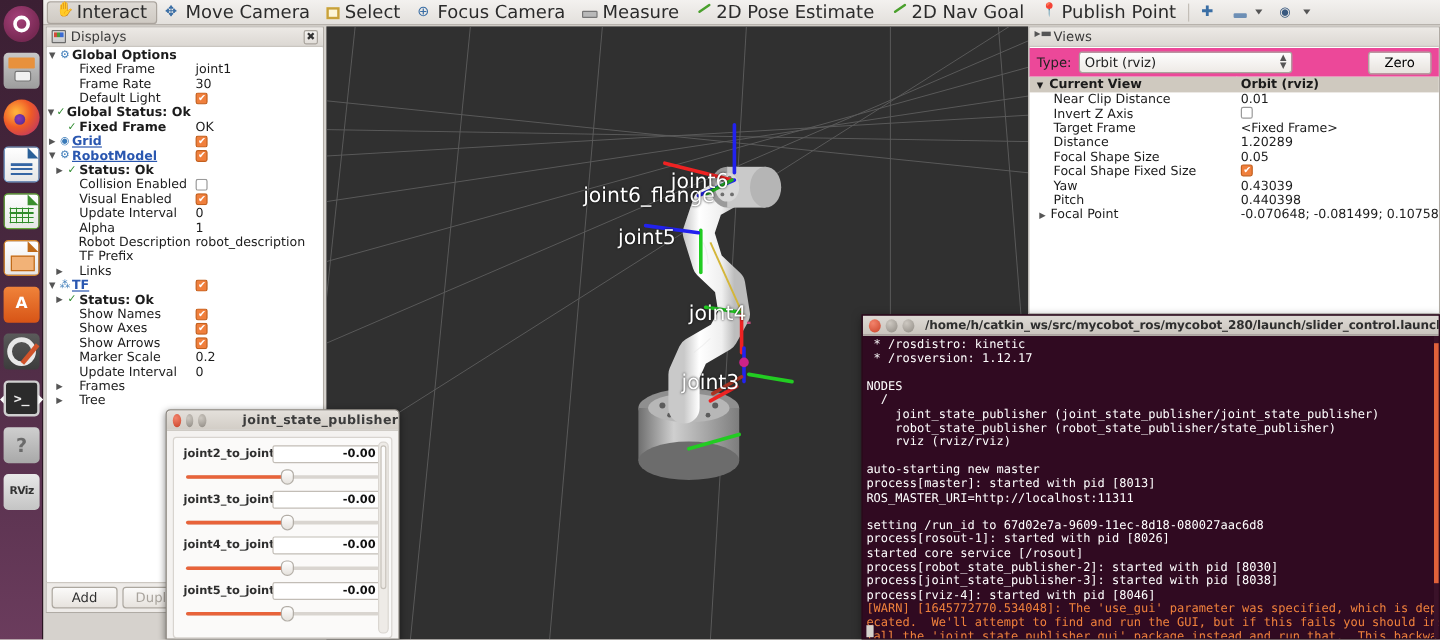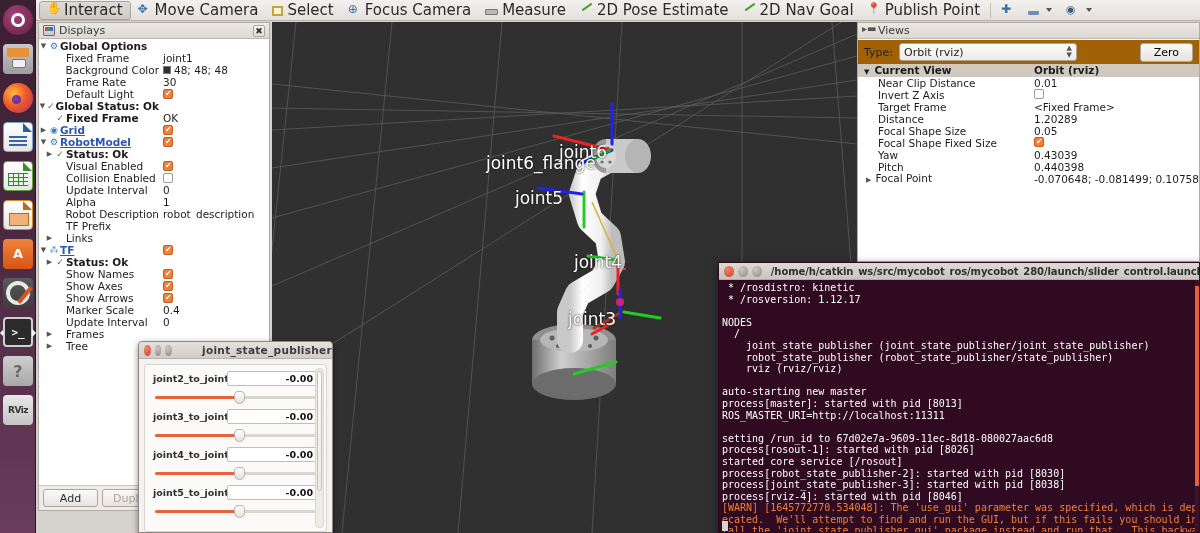--- a/index.html
+++ b/index.html
@@ -145,21 +145,21 @@
   .bold { font-weight:bold; }
   .chk { width:10px; height:10px; border:1px solid #9a9a9a; background:#fff; border-radius:2px; display:inline-block;}
   .chk.on { background:#f07f3c; border-color:#c2601f; position:relative;}
   .chk.on::after{ content:"\2714"; color:#fff; font-size:8px; position:absolute; left:1px; top:-2px;}
   .swatch{ width:8px;height:8px;background:#303030;border:1px solid #777; display:inline-block; margin-right:3px;}
   .okmark{ color:#2e8b2e; font-weight:bold; }
   .tree-col-sep{ position:absolute; left:120px; top:17px; bottom:26px; width:1px; background:#d8d4cf;}
 
   #views-panel { left:857px; top:22px; width:343px; height:240px; }
   #views-type { position:absolute; left:0; top:17px; width:100%; height:24px; display:flex; align-items:center;
-     padding:0 6px; gap:6px; background:#a16207;}
+     padding:0 6px; gap:6px; background:#ec4899;}
   .v-label{ font-size:11px; color:#222; }
   .v-select{ flex:0 0 178px; height:18px; background:linear-gradient(#fdfdfd,#eeeae6);
      border:1px solid #a9a49d; border-radius:3px; display:flex; align-items:center; padding:0 4px;
      font-size:11px; color:#222; position:relative;}
   .v-select .spin{ margin-left:auto; font-size:7px; line-height:7px; color:#555; text-align:center;}
   .v-zero{ margin-left:auto; height:19px; padding:0 13px; background:linear-gradient(#fbfaf9,#e7e3de);
      border:1px solid #aca79f; border-radius:3px; font-size:11px; display:flex; align-items:center;}
   #views-tree{ position:absolute; left:0; top:41px; right:0; bottom:0; background:#fff; }
   .vh-row{ display:flex; height:13px; align-items:flex-start; background:#cfc9bf; font-size:10.5px; font-weight:bold; color:#1b1b1b;}
   .vrow{ display:flex; height:12px; align-items:center; font-size:10.5px; color:#1c1c1c; line-height:12px;}
@@ -427,31 +427,20 @@
             <span>Fixed Frame</span>
           </div>
           <div class="tree-val">
             <span>joint1</span>
           </div>
         </div>
         <div class="tree-row">
           <div class="tree-name ind1">
             <span class="arrow"></span>
             <span class="ti"></span>
-            <span>Background Color</span>
-          </div>
-          <div class="tree-val">
-            <span class="swatch"></span>
-            <span>48; 48; 48</span>
-          </div>
-        </div>
-        <div class="tree-row">
-          <div class="tree-name ind1">
-            <span class="arrow"></span>
-            <span class="ti"></span>
             <span>Frame Rate</span>
           </div>
           <div class="tree-val">
             <span>30</span>
           </div>
         </div>
         <div class="tree-row">
           <div class="tree-name ind1">
             <span class="arrow"></span>
             <span class="ti"></span>
@@ -504,34 +493,34 @@
             <span class="arrow">▶</span>
             <span class="ti okmark">✓</span>
             <span class="bold">Status: Ok</span>
           </div>
           <div class="tree-val"></div>
         </div>
         <div class="tree-row">
           <div class="tree-name ind1">
             <span class="arrow"></span>
             <span class="ti"></span>
+            <span>Collision Enabled</span>
+          </div>
+          <div class="tree-val">
+            <span class="chk"></span>
+          </div>
+        </div>
+        <div class="tree-row">
+          <div class="tree-name ind1">
+            <span class="arrow"></span>
+            <span class="ti"></span>
             <span>Visual Enabled</span>
           </div>
           <div class="tree-val">
             <span class="chk on"></span>
-          </div>
-        </div>
-        <div class="tree-row">
-          <div class="tree-name ind1">
-            <span class="arrow"></span>
-            <span class="ti"></span>
-            <span>Collision Enabled</span>
-          </div>
-          <div class="tree-val">
-            <span class="chk"></span>
           </div>
         </div>
         <div class="tree-row">
           <div class="tree-name ind1">
             <span class="arrow"></span>
             <span class="ti"></span>
             <span>Update Interval</span>
           </div>
           <div class="tree-val">
             <span>0</span>
@@ -621,21 +610,21 @@
             <span class="chk on"></span>
           </div>
         </div>
         <div class="tree-row">
           <div class="tree-name ind1">
             <span class="arrow"></span>
             <span class="ti"></span>
             <span>Marker Scale</span>
           </div>
           <div class="tree-val">
-            <span>0.4</span>
+            <span>0.2</span>
           </div>
         </div>
         <div class="tree-row">
           <div class="tree-name ind1">
             <span class="arrow"></span>
             <span class="ti"></span>
             <span>Update Interval</span>
           </div>
           <div class="tree-val">
             <span>0</span>

